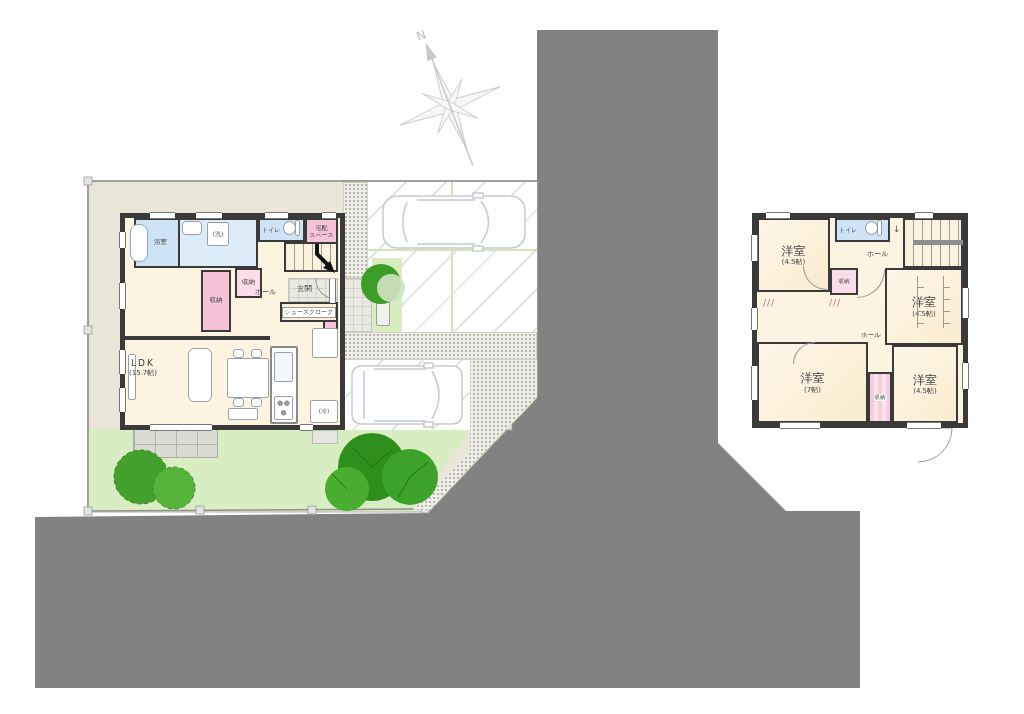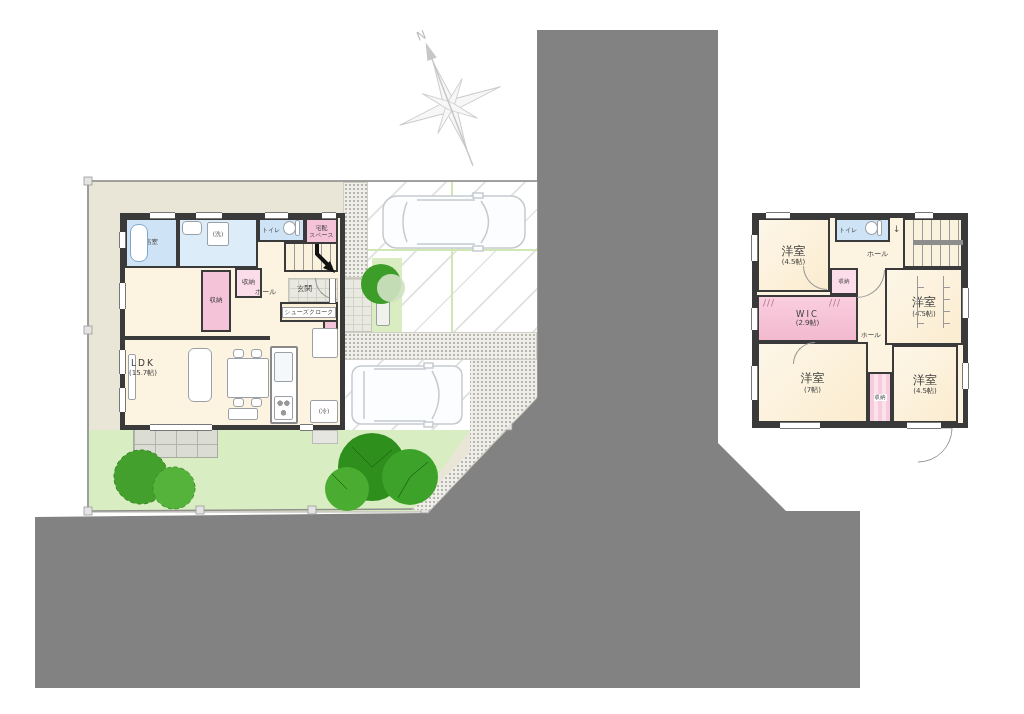--- a/index.html
+++ b/index.html
@@ -147,21 +147,21 @@
         <polygon points="420,106 450,102 480,106 450,110" fill="#f7f7f7" stroke="#cccccc"></polygon>
       </g>
       <line x1="450" y1="170" x2="450" y2="48" stroke="#c2c2c2" stroke-width="1.5"></line>
       <polygon points="450,38 445,56 455,56" fill="#c2c2c2"></polygon>
       <text x="444" y="34" font-size="12" fill="#b5b5b5">N</text>
     </g>
   </svg>
 
   <div class="house" style="left:120px;top:213px;width:225px;height:217px">
 
-    <div class="room wet" style="left:0;top:0;width:53px;height:50px">
+    <div class="room wet" style="left:9px;top:0;width:53px;height:50px">
       <span class="rl tiny">浴室</span>
     </div>
     <div class="furn" style="left:5px;top:6px;width:18px;height:38px;border-radius:8px;border-color:#7fa8cc;z-index:4"></div>
     <div class="room wet2" style="left:53px;top:0;width:80px;height:50px">
       <span class="rl tiny">洗面所</span>
     </div>
     <div class="furn" style="left:57px;top:3px;width:20px;height:14px;z-index:4;border-radius:4px"></div>
     <div class="furn" style="left:82px;top:4px;width:22px;height:24px;z-index:4;display:flex;align-items:center;justify-content:center">
       <span style="font-size:6px;color:#555">(洗)</span>
     </div>
@@ -242,24 +242,20 @@
     </div>
     <div class="furn" style="left:108px;top:3px;width:13px;height:14px;border-radius:50%;z-index:4"></div>
     <div class="furn" style="left:120px;top:2px;width:5px;height:16px;z-index:4"></div>
     <div class="room stairs" style="left:146px;top:0;width:60px;height:50px"></div>
     <div class="abs" style="left:156px;top:22px;width:50px;height:5px;background:#8d8d8d;z-index:4"></div>
     <span class="abs" style="left:136px;top:6px;font-size:9px;color:#555;z-index:4">↓</span>
     <span class="rl abs" style="left:110px;top:32px;font-size:7px;z-index:4">ホール</span>
     <div class="room pinkl" style="left:73px;top:50px;width:28px;height:27px">
       <span class="rl" style="font-size:5.5px">収納</span>
     </div>
-    <div class="room pinkg" style="left:0;top:77px;width:101px;height:47px">
-      <span class="rl sp" style="font-size:8.5px">WIC</span>
-      <span class="sz">(2.9帖)</span>
-    </div>
     <span class="hanger" style="left:6px;top:80px;z-index:4">///</span>
     <span class="hanger" style="left:72px;top:80px;z-index:4">///</span>
     <div class="room cream" style="left:128px;top:50px;width:78px;height:77px">
       <span class="rl">洋室</span>
       <span class="sz">(4.5帖)</span>
     </div>
     <div class="pole" style="left:160px;top:58px;height:52px;z-index:4"></div>
     <div class="pole" style="left:186px;top:58px;height:52px;z-index:4"></div>
     <span class="rl abs" style="left:104px;top:114px;font-size:6.5px;z-index:4">ホール</span>
     <div class="room cream" style="left:0;top:124px;width:111px;height:81px">

